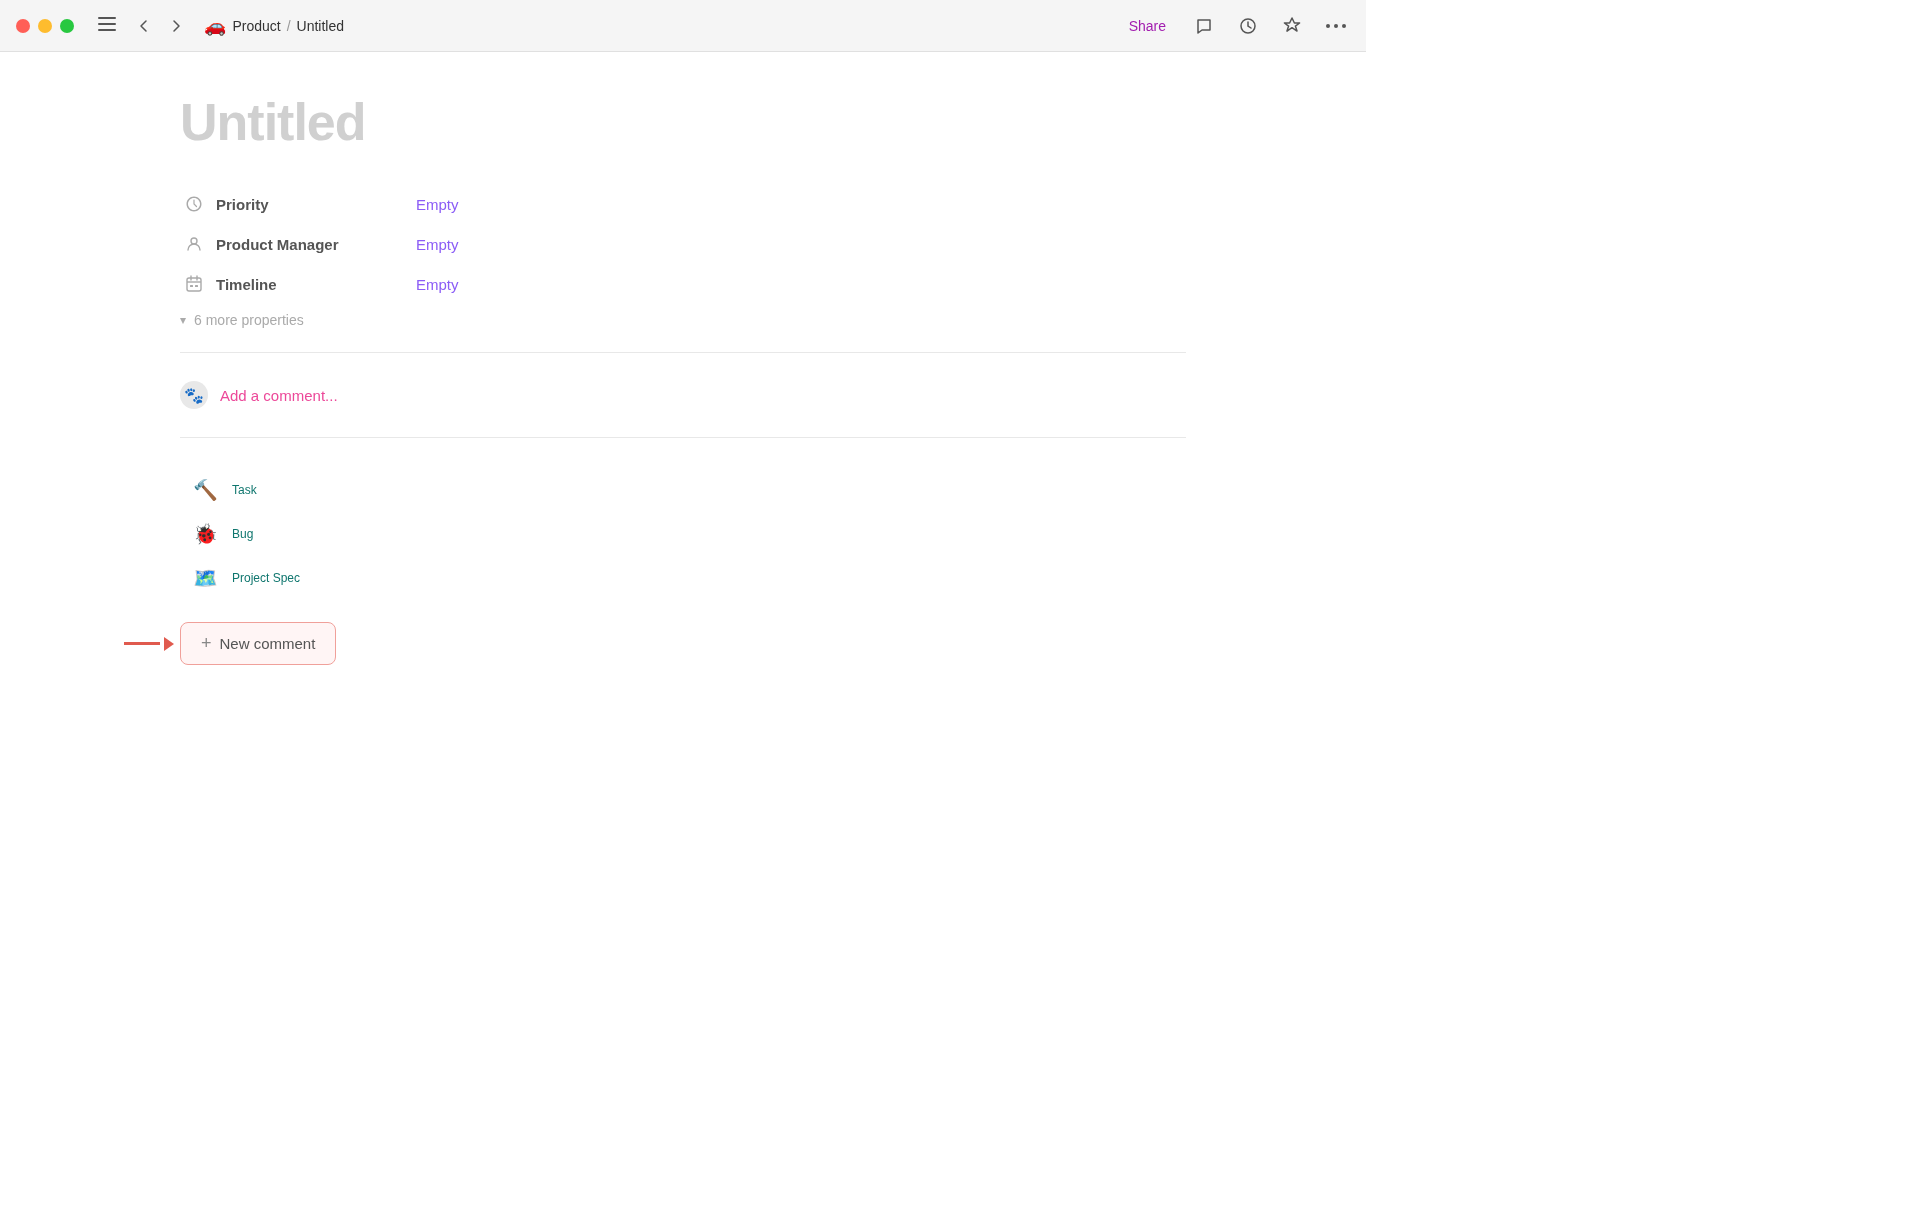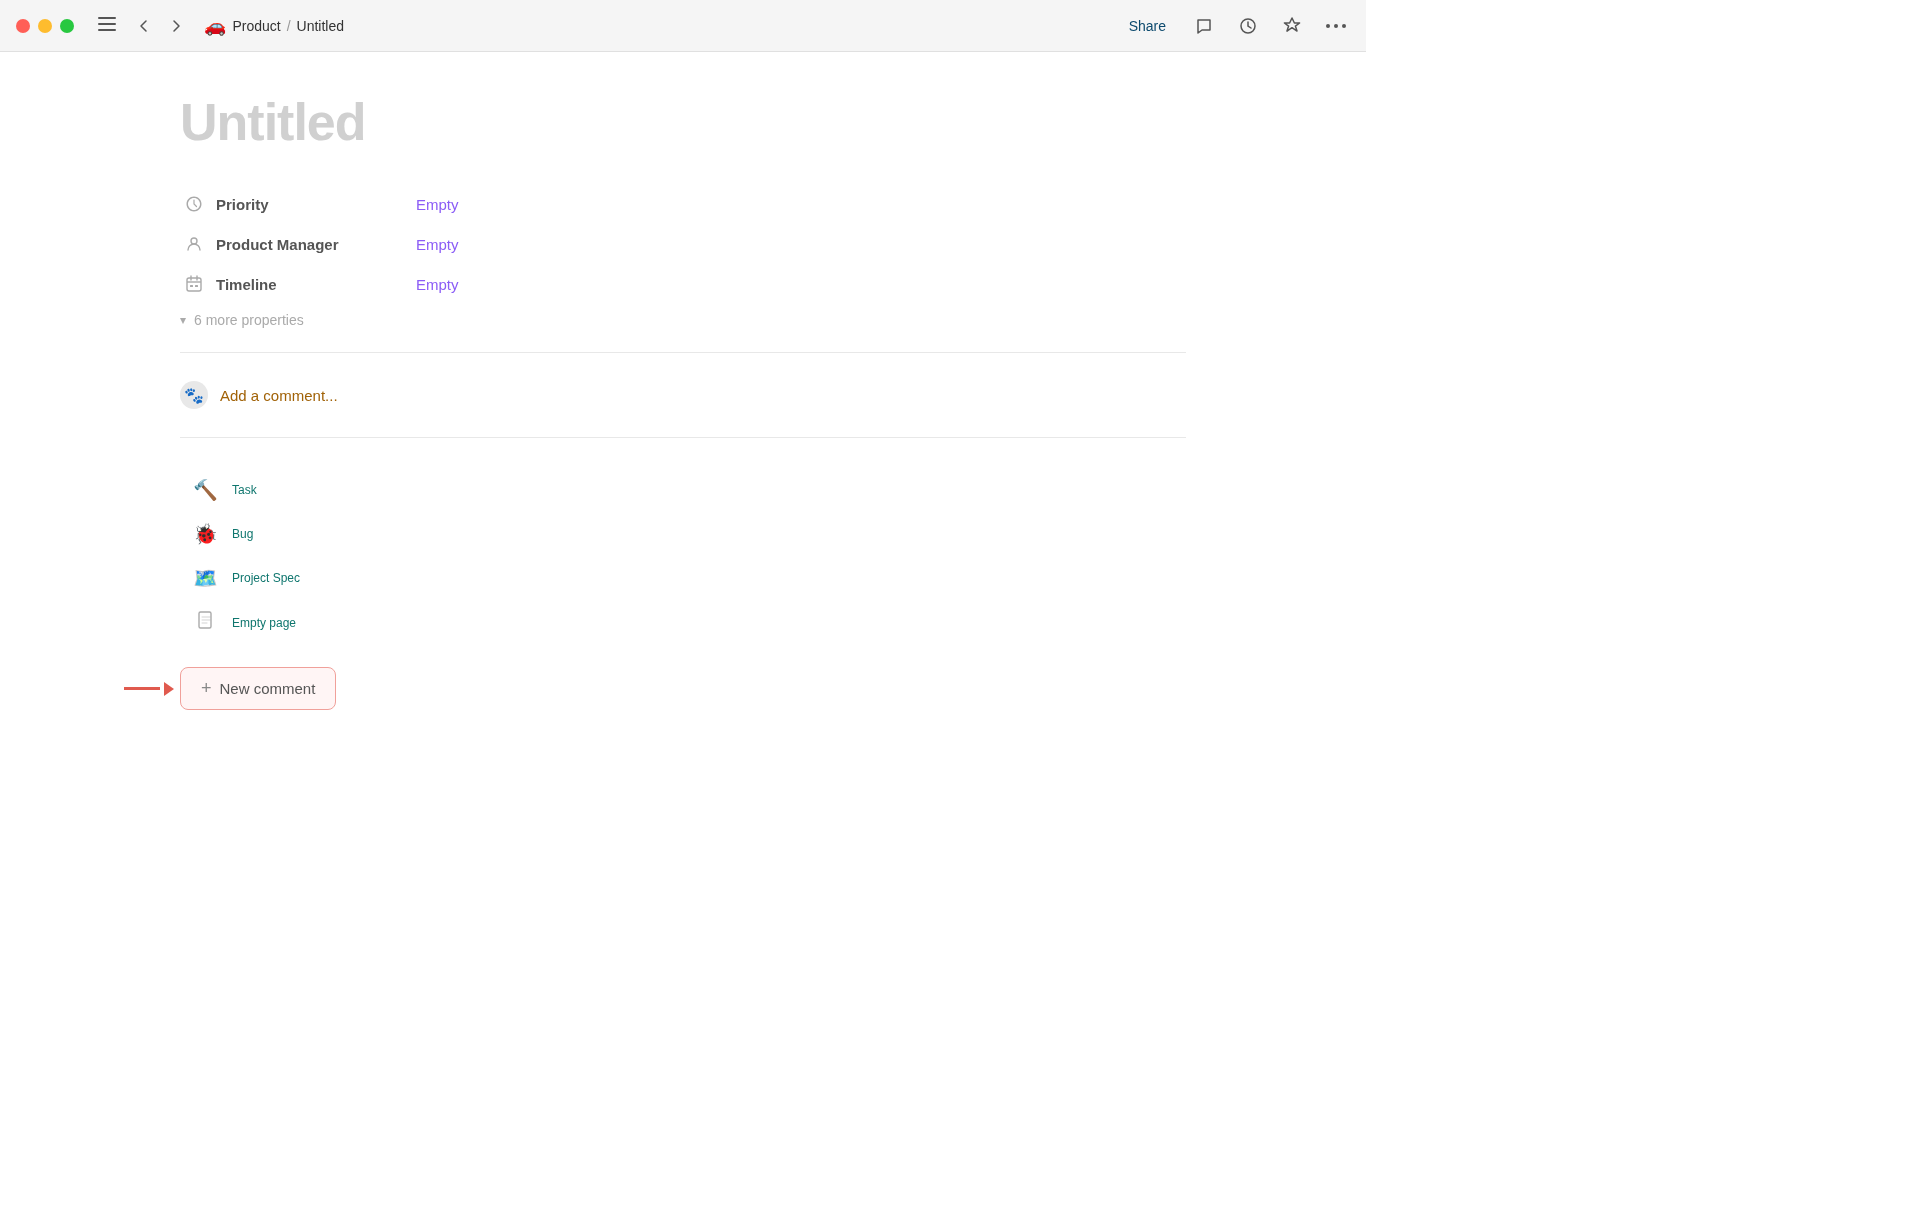--- a/index.html
+++ b/index.html
@@ -80,21 +80,21 @@
       display: flex;
       align-items: center;
       gap: 16px;
       margin-left: auto;
     }
     .share-btn {
       background: none;
       border: none;
       cursor: pointer;
       font-size: 14px;
-      color: #0c4a6e;
+      color: #a21caf;
       font-weight: 500;
       padding: 4px 8px;
     }
     .icon-btn {
       background: none;
       border: none;
       cursor: pointer;
       color: #555;
       font-size: 18px;
       padding: 4px;
@@ -179,21 +179,21 @@
       border-radius: 50%;
       background: #e8e8e8;
       display: flex;
       align-items: center;
       justify-content: center;
       font-size: 16px;
       flex-shrink: 0;
     }
     .comment-placeholder {
       font-size: 15px;
-      color: #a16207;
+      color: #ec4899;
       cursor: text;
     }
 
     .divider2 {
       border: none;
       border-top: 1px solid #e8e8e8;
       margin: 16px 0 32px 0;
     }
 
     
@@ -411,29 +411,20 @@
     <div class="template-item">
       <span class="template-item-emoji">🐞</span>
       <span class="template-item-label">Bug</span>
     </div>
 
     <div class="template-item">
       <span class="template-item-emoji">🗺️</span>
       <span class="template-item-label">Project Spec</span>
     </div>
 
-    <div class="template-item">
-      <span class="template-item-emoji">
-        <svg width="20" height="20" viewBox="0 0 20 20" fill="none">
-          <rect x="3" y="2" width="12" height="16" rx="1.5" stroke="#aaa" stroke-width="1.4" fill="none"></rect>
-          <path d="M6 7h8M6 10h8M6 13h5" stroke="#aaa" stroke-width="1" stroke-linecap="round" opacity="0.5"></path>
-        </svg>
-      </span>
-      <span class="template-item-label">Empty page</span>
-    </div>
 
   </div>
 
   
   <div class="new-template-container">
     <div class="arrow-indicator">
       <div class="arrow-shaft"></div>
       <div class="arrow-head"></div>
     </div>
     <button class="new-template-btn">

